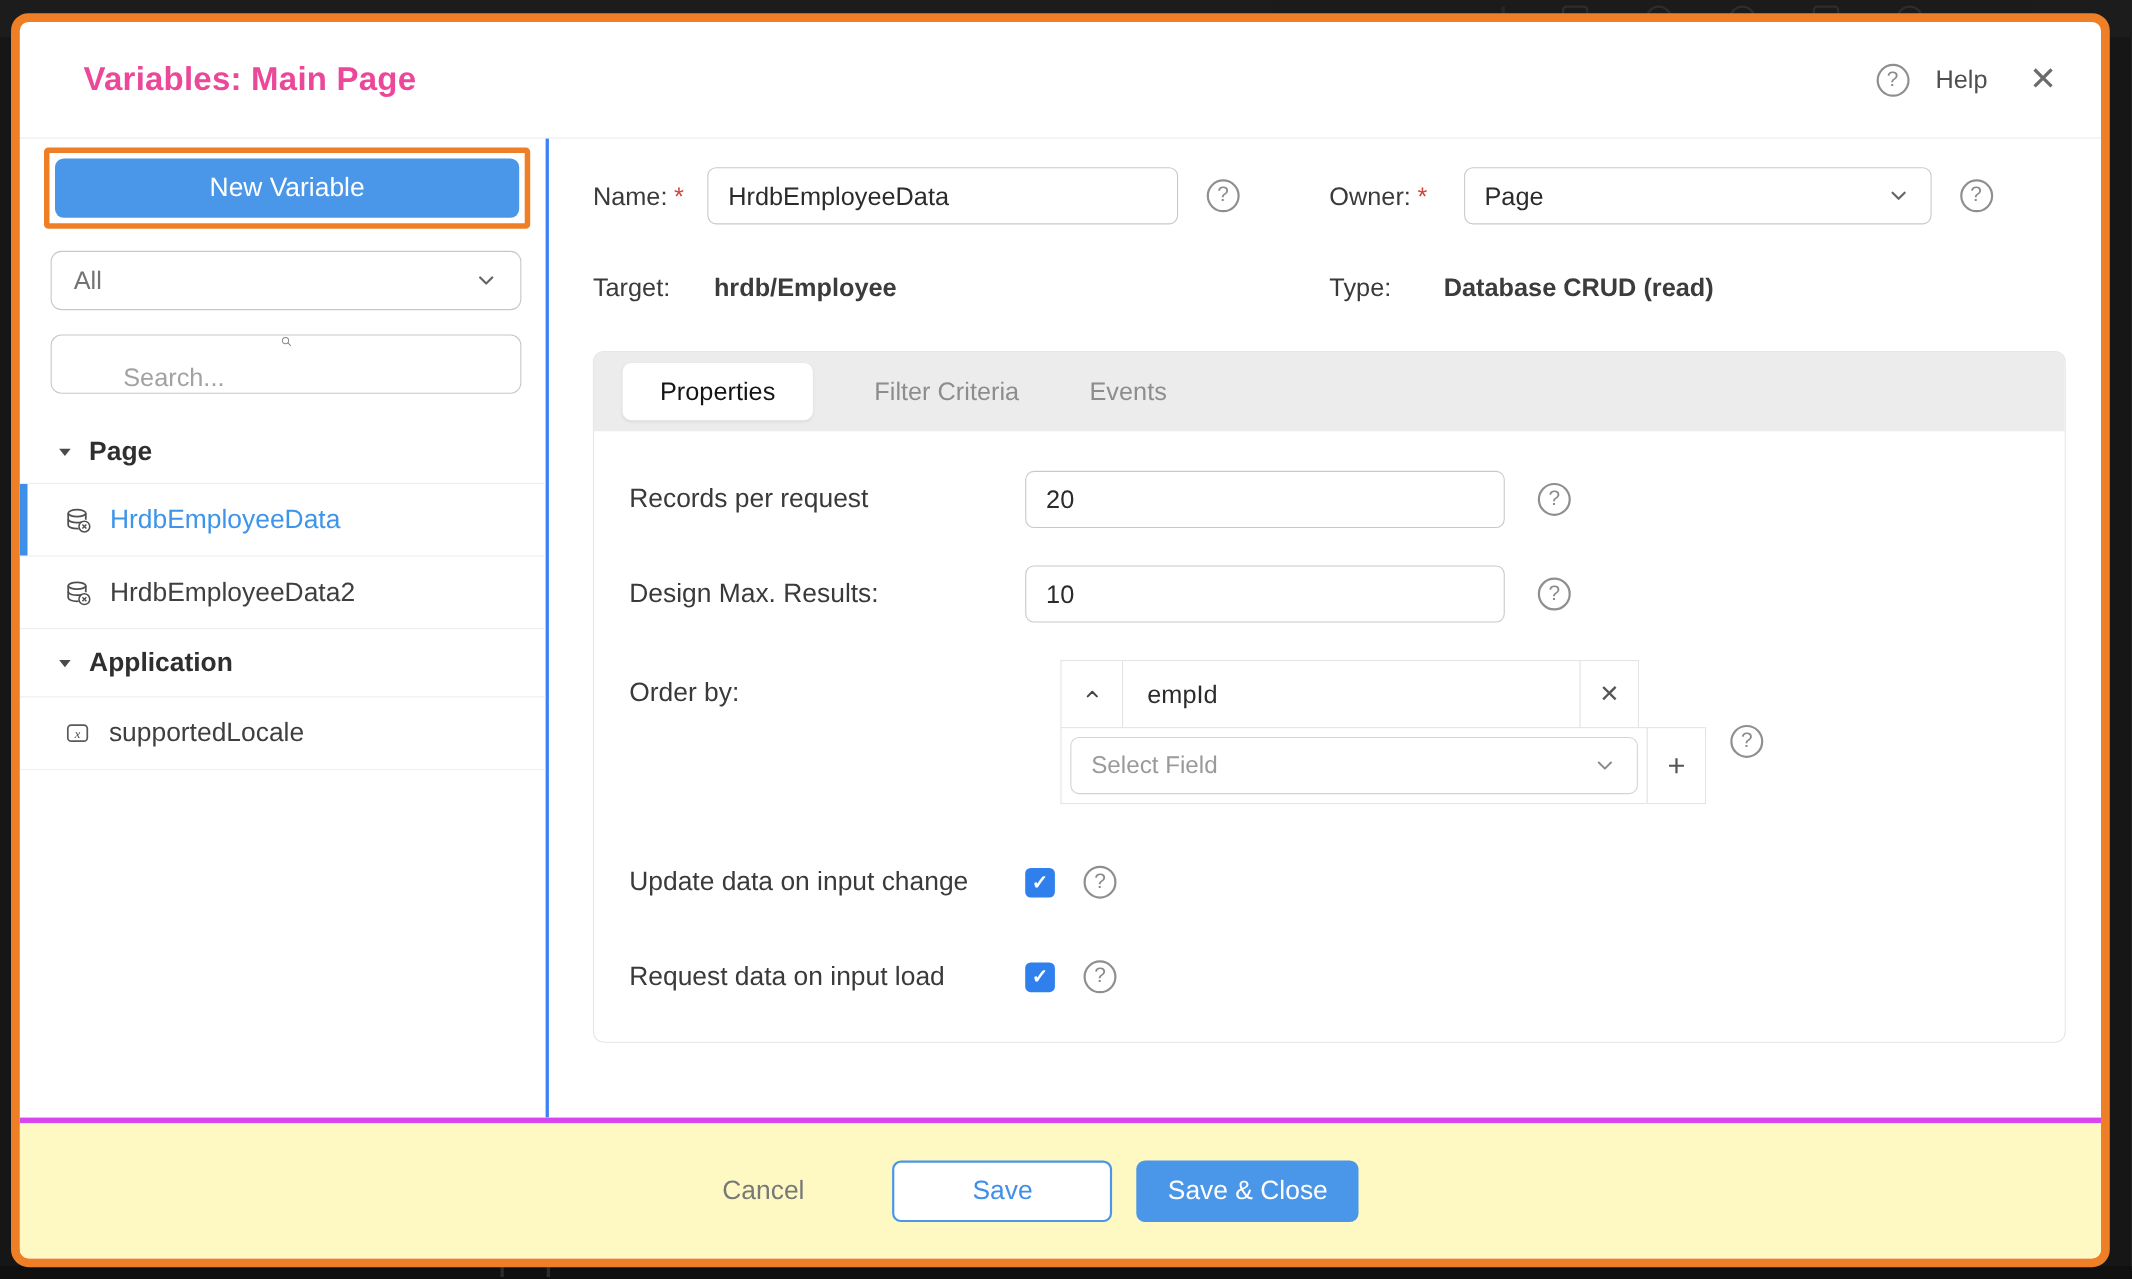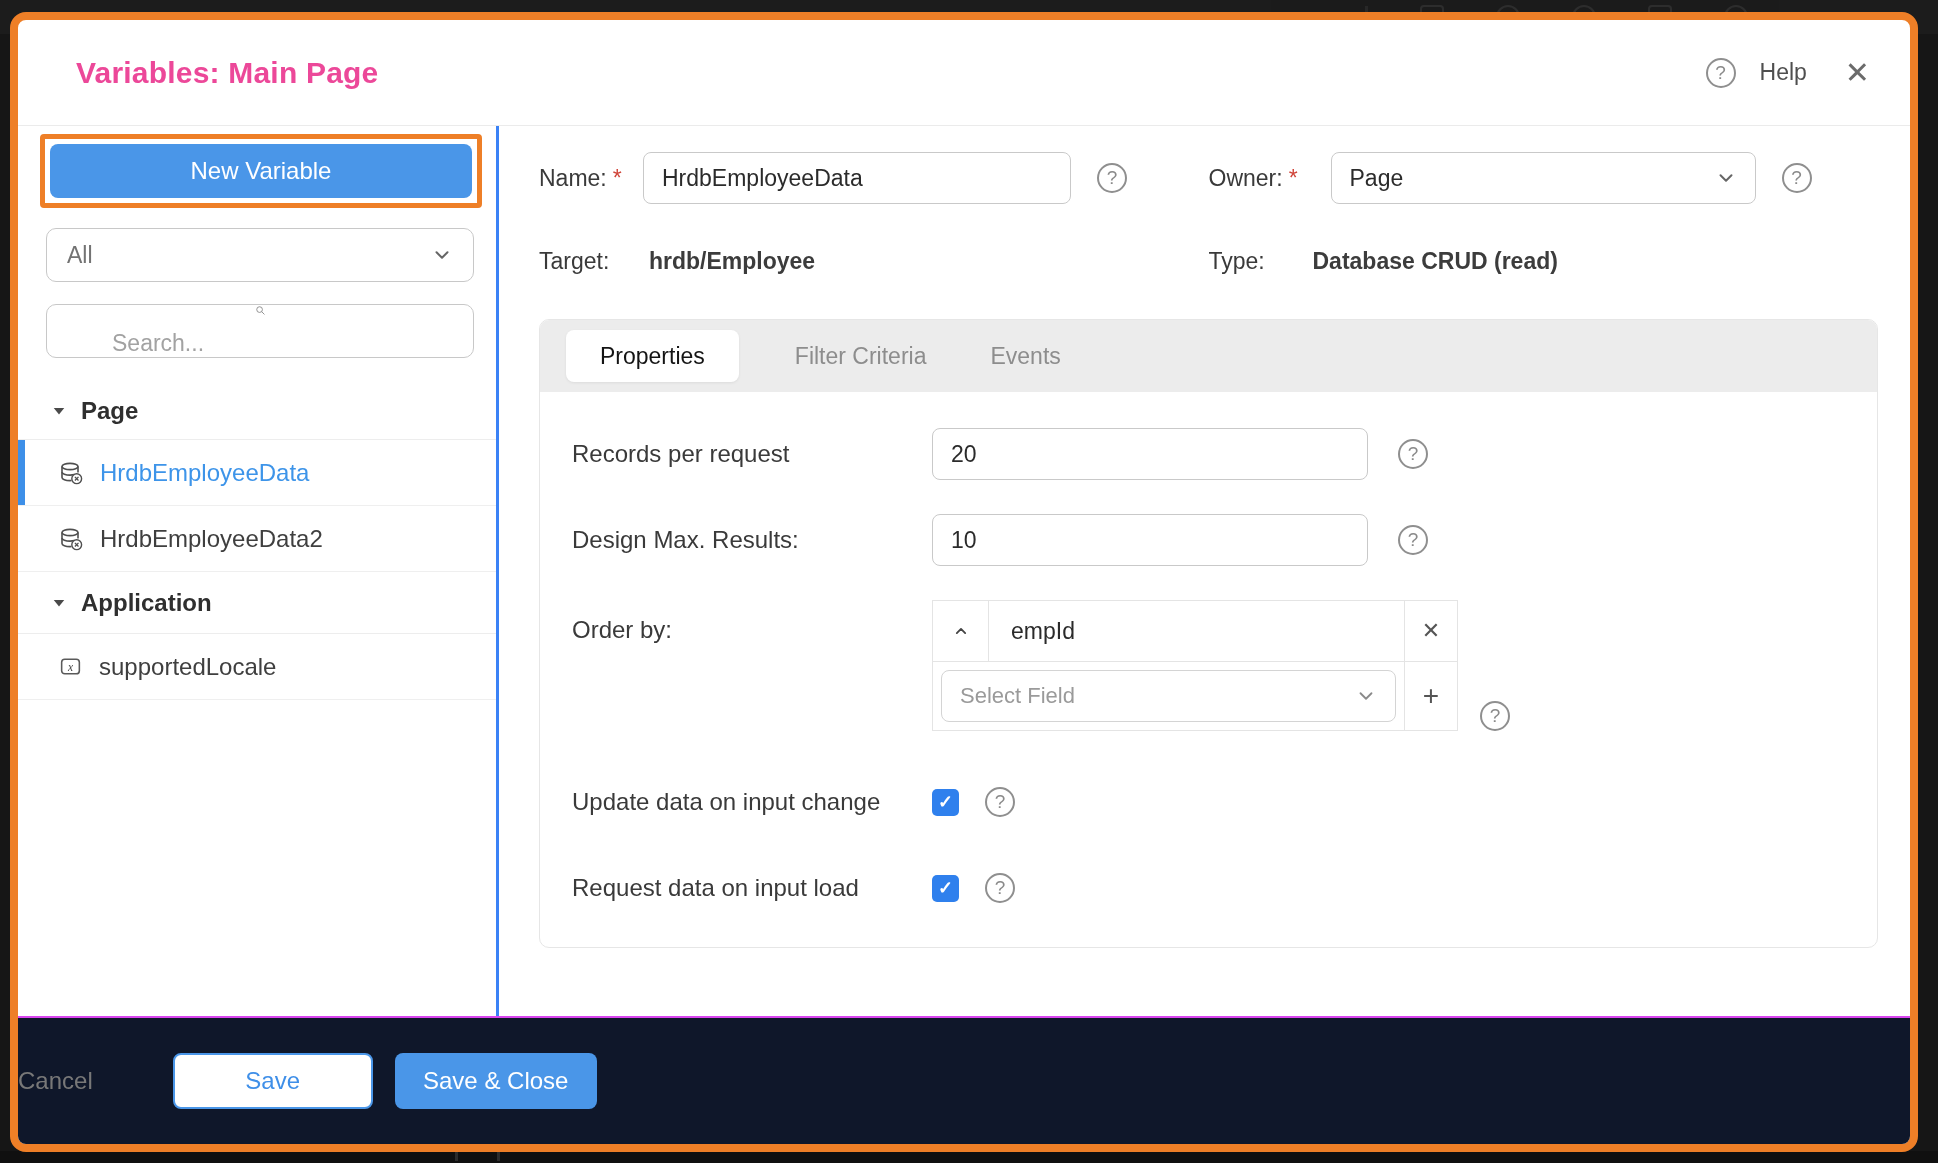--- a/index.html
+++ b/index.html
@@ -83,44 +83,44 @@
                 border-radius:8px; display:flex; align-items:center; box-shadow:0 1px 3px rgba(0,0,0,.07); }
   .tab.t2 { margin-left:56px; } .tab.t3 { margin-left:64px; }
 
   .panel-body { padding:36px 0 44px 32px; }
   .p-row { display:flex; align-items:center; margin-bottom:34px; }
   .p-row.top-align { align-items:flex-start; margin-bottom:0; }
   .p-label { width:360px; flex:0 0 360px; font-size:24px; color:#3a3a3a; }
   .p-row.top-align .p-label { margin-top:16px; }
 
   
-  .ob-wrap { display:flex; align-items:flex-end; }
+  .ob-wrap { display:flex; align-items:center;margin-left:32px; }
   .ob-table { display:flex; flex-direction:column; }
   .ob-r { display:flex; }
   .ob-cell { border:1px solid #e4e4e4; display:flex; align-items:center; justify-content:center; background:#fff; }
   .ob-r + .ob-r .ob-cell { margin-top:-1px; }
   .ob-cell + .ob-cell { margin-left:-1px; }
   .ob-sort { width:57px; height:62px; cursor:pointer; }
   .ob-field { width:417px; height:62px; justify-content:flex-start; padding-left:22px;
               font-size:23px; color:#2b2b2b; cursor:pointer; }
   .ob-x { width:54px; height:62px; font-size:22px; color:#555; cursor:pointer; }
-  .ob-selectcell { width:473px; height:70px; padding:8px; justify-content:stretch; }
+  .ob-selectcell { width:534px; height:70px; padding:8px; justify-content:stretch; }
   .ob-selectcell .select-box { flex:1; border-color:#d4d4d4; }
   .ob-selectcell .select-value { color:#9a9a9a; font-size:22px; }
   .ob-add { width:54px; height:70px; font-size:28px; font-weight:300; color:#555; cursor:pointer; }
 
   .cb-row { display:flex; align-items:center; margin-top:56px; }
   .cb-row.r2 { margin-top:56px; }
   .checkbox { width:27px; height:27px; border-radius:5px; background:#2f80ed; color:#fff;
               display:flex; align-items:center; justify-content:center; font-size:18px; font-weight:bold; cursor:pointer; }
   .cb-help { margin-left:26px; }
 
   
-  .m-footer { flex:0 0 128px; border-top:2px solid #d946ef; display:flex; align-items:center;
-              justify-content:flex-start; padding-right:36px; background:#0f172a; }
+  .m-footer { flex:0 0 128px; border-top:5px solid #d946ef; display:flex; align-items:center;
+              justify-content:center; padding-right:36px; background:#fef9c3; }
   .btn-cancel { font-size:24px; color:#787878; background:none; border:none; cursor:pointer;
                 margin-right:80px; font-family:"Liberation Sans",sans-serif; }
   .btn-save { width:200px; height:56px; background:#fff; border:2px solid #4a96e8; border-radius:8px;
               color:#3f8fe8; font-size:24px; font-weight:500; cursor:pointer; font-family:"Liberation Sans",sans-serif; }
   .btn-saveclose { width:202px; height:56px; margin-left:22px; background:#4a96e8; border:none; border-radius:8px;
               color:#fff; font-size:24px; font-weight:500; cursor:pointer; font-family:"Liberation Sans",sans-serif; }
 
   svg { display:block; }
 </style>
 </head>

